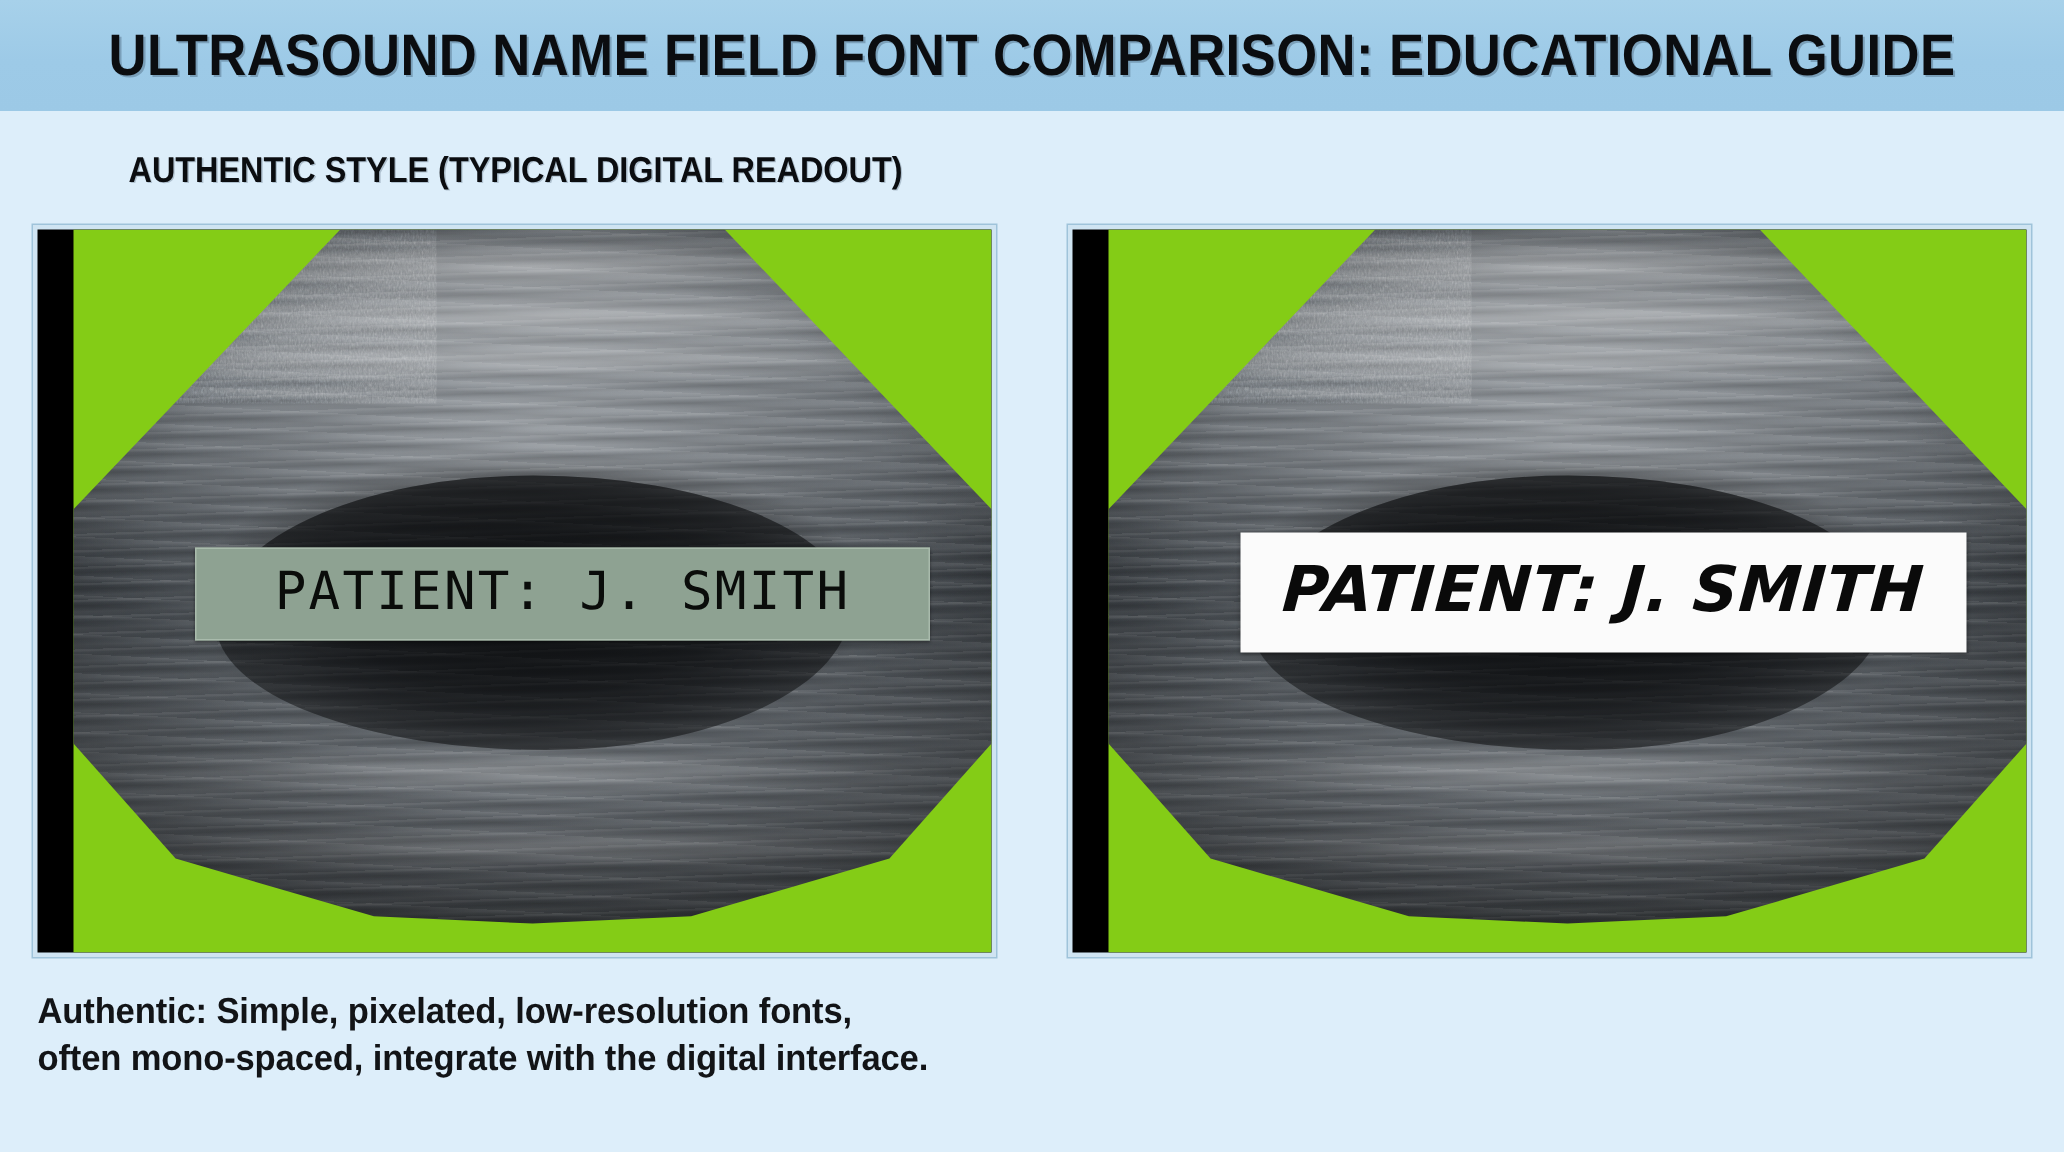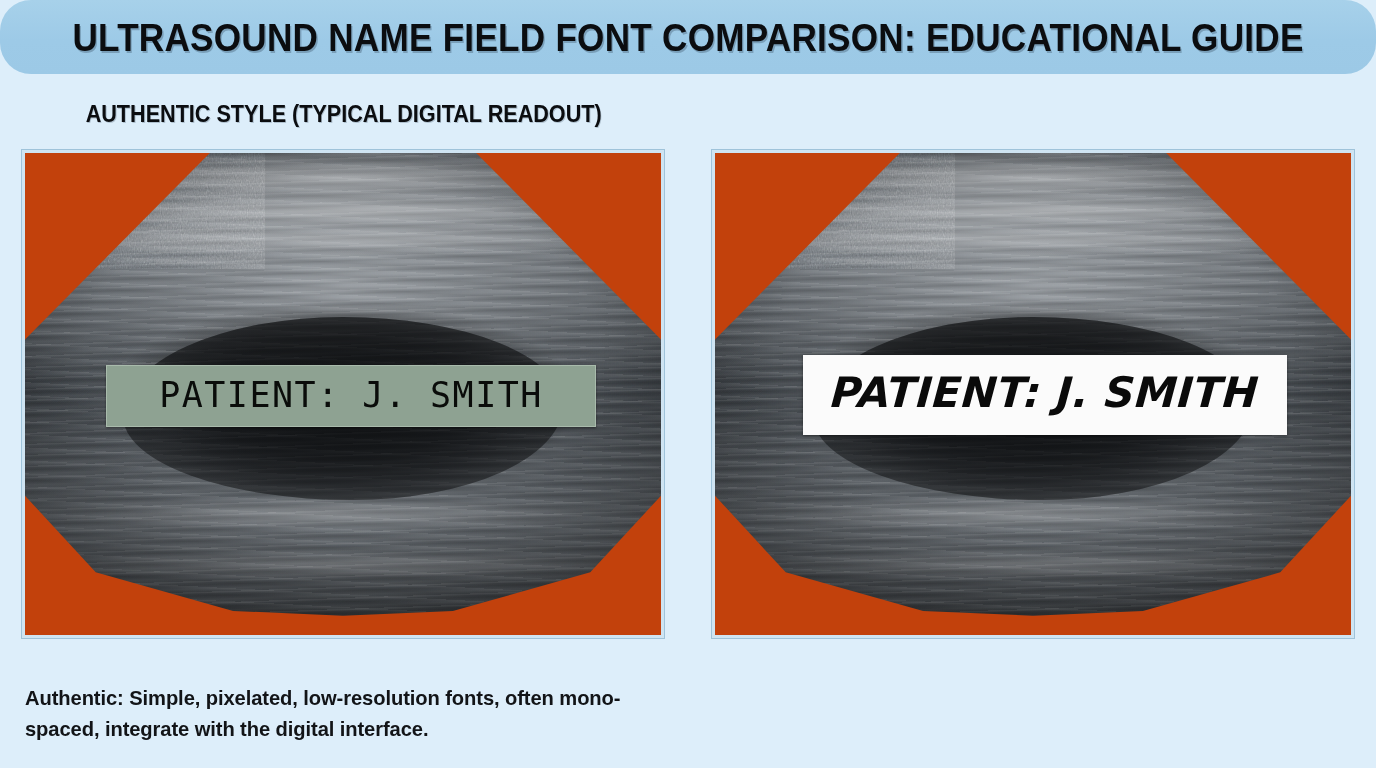--- a/index.html
+++ b/index.html
@@ -28,21 +28,20 @@
     position: absolute;
     left: 0;
     top: 0;
     width: 1376px;
     height: 74px;
     background: linear-gradient(180deg, #a7d1ea 0%, #9dcae7 55%, #9cc9e6 100%);
     display: flex;
     align-items: center;
     justify-content: center;
     box-sizing: border-box;
-    border-radius: 31px;
   }
   .header-title {
     font-family: "Liberation Sans", sans-serif;
     font-weight: bold;
     font-size: 39px;
     line-height: 1;
     letter-spacing: 0.3px;
     color: #0b0d10;
     transform: scaleX(0.90);
     transform-origin: center center;
@@ -97,22 +96,23 @@
     outline: 1px solid #9fc3da;
     background: #000;
     overflow: hidden;
   }
   .col-left .scan-frame { left: 22px; }
   .col-right .scan-frame { left: 24px; }
 
   .scan {
     position: absolute;
     inset: 0;
-    background: #c2410c;
+    background: #84cc16;
     overflow: hidden;
+    margin-left: 24px;
   }
 
   
   .sector {
     position: absolute;
     left: -4%;
     top: -2%;
     width: 108%;
     height: 100%;
     -webkit-clip-path: polygon(32% 0%, 68% 0%, 100% 46%, 97% 72%, 86% 89%, 66% 97%, 50% 98%, 34% 97%, 14% 89%, 3% 72%, 0% 46%);
@@ -250,24 +250,24 @@
     letter-spacing: 0.5px;
     color: #0a0a0a;
     line-height: 1;
     white-space: pre;
     transform: skewX(-4deg) translateY(-2px);
   }
 
   
   .caption {
     position: absolute;
-    top: 608px;
+    top: 585px;
     width: 624px;
     font-family: "Liberation Sans", sans-serif;
-    font-size: 21px;
+    font-size: 24px;
     font-weight: bold;
     line-height: 31px;
     color: #121417;
     letter-spacing: -0.1px;
   }
   .col-left .caption { left: 25px; }
   .col-right .caption { left: 26px; }
   .caption .lead {
     font-weight: bold;
   }

